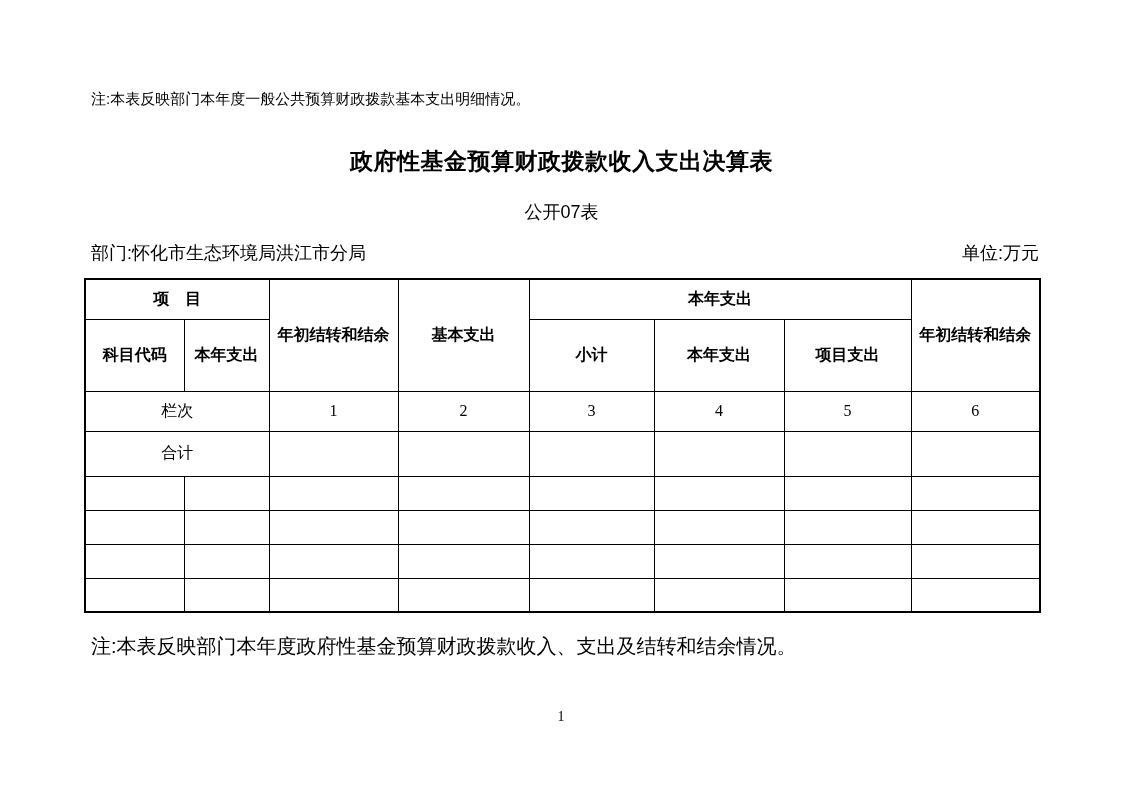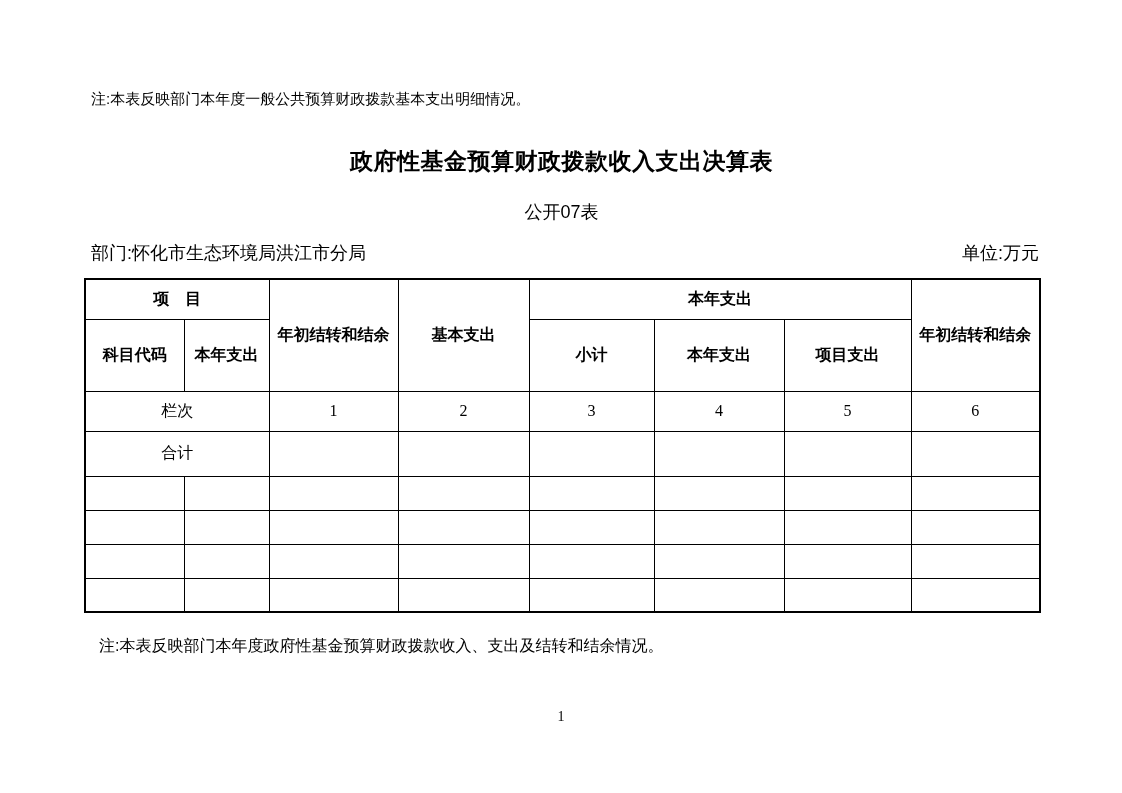--- a/index.html
+++ b/index.html
@@ -70,24 +70,24 @@
   tr.hdr-r1 { height: 40px; }
   tr.hdr-r2 { height: 72px; padding-left: 16px; }
   tr.index-row { height: 40px; margin-top: 44px; }
   tr.total-row { height: 45px; padding-left: 22px; }
   tr.empty-row { height: 34px; }
   td.num {
     font-family: "Liberation Serif", "DejaVu Serif", serif;
     font-size: 16px;
   }
   .bottom-note {
-    margin: 8px;
+    margin: 0;
     margin-top: 24px;
     padding-left: 7px;
-    font-size: 16px;
+    font-size: 20px;
     line-height: 18px;
   }
   .page-number {
     position: absolute;
     left: 0;
     right: 0;
     top: 709px;
     text-align: center;
     font-family: "Liberation Serif", "DejaVu Serif", serif;
     font-size: 14px;

